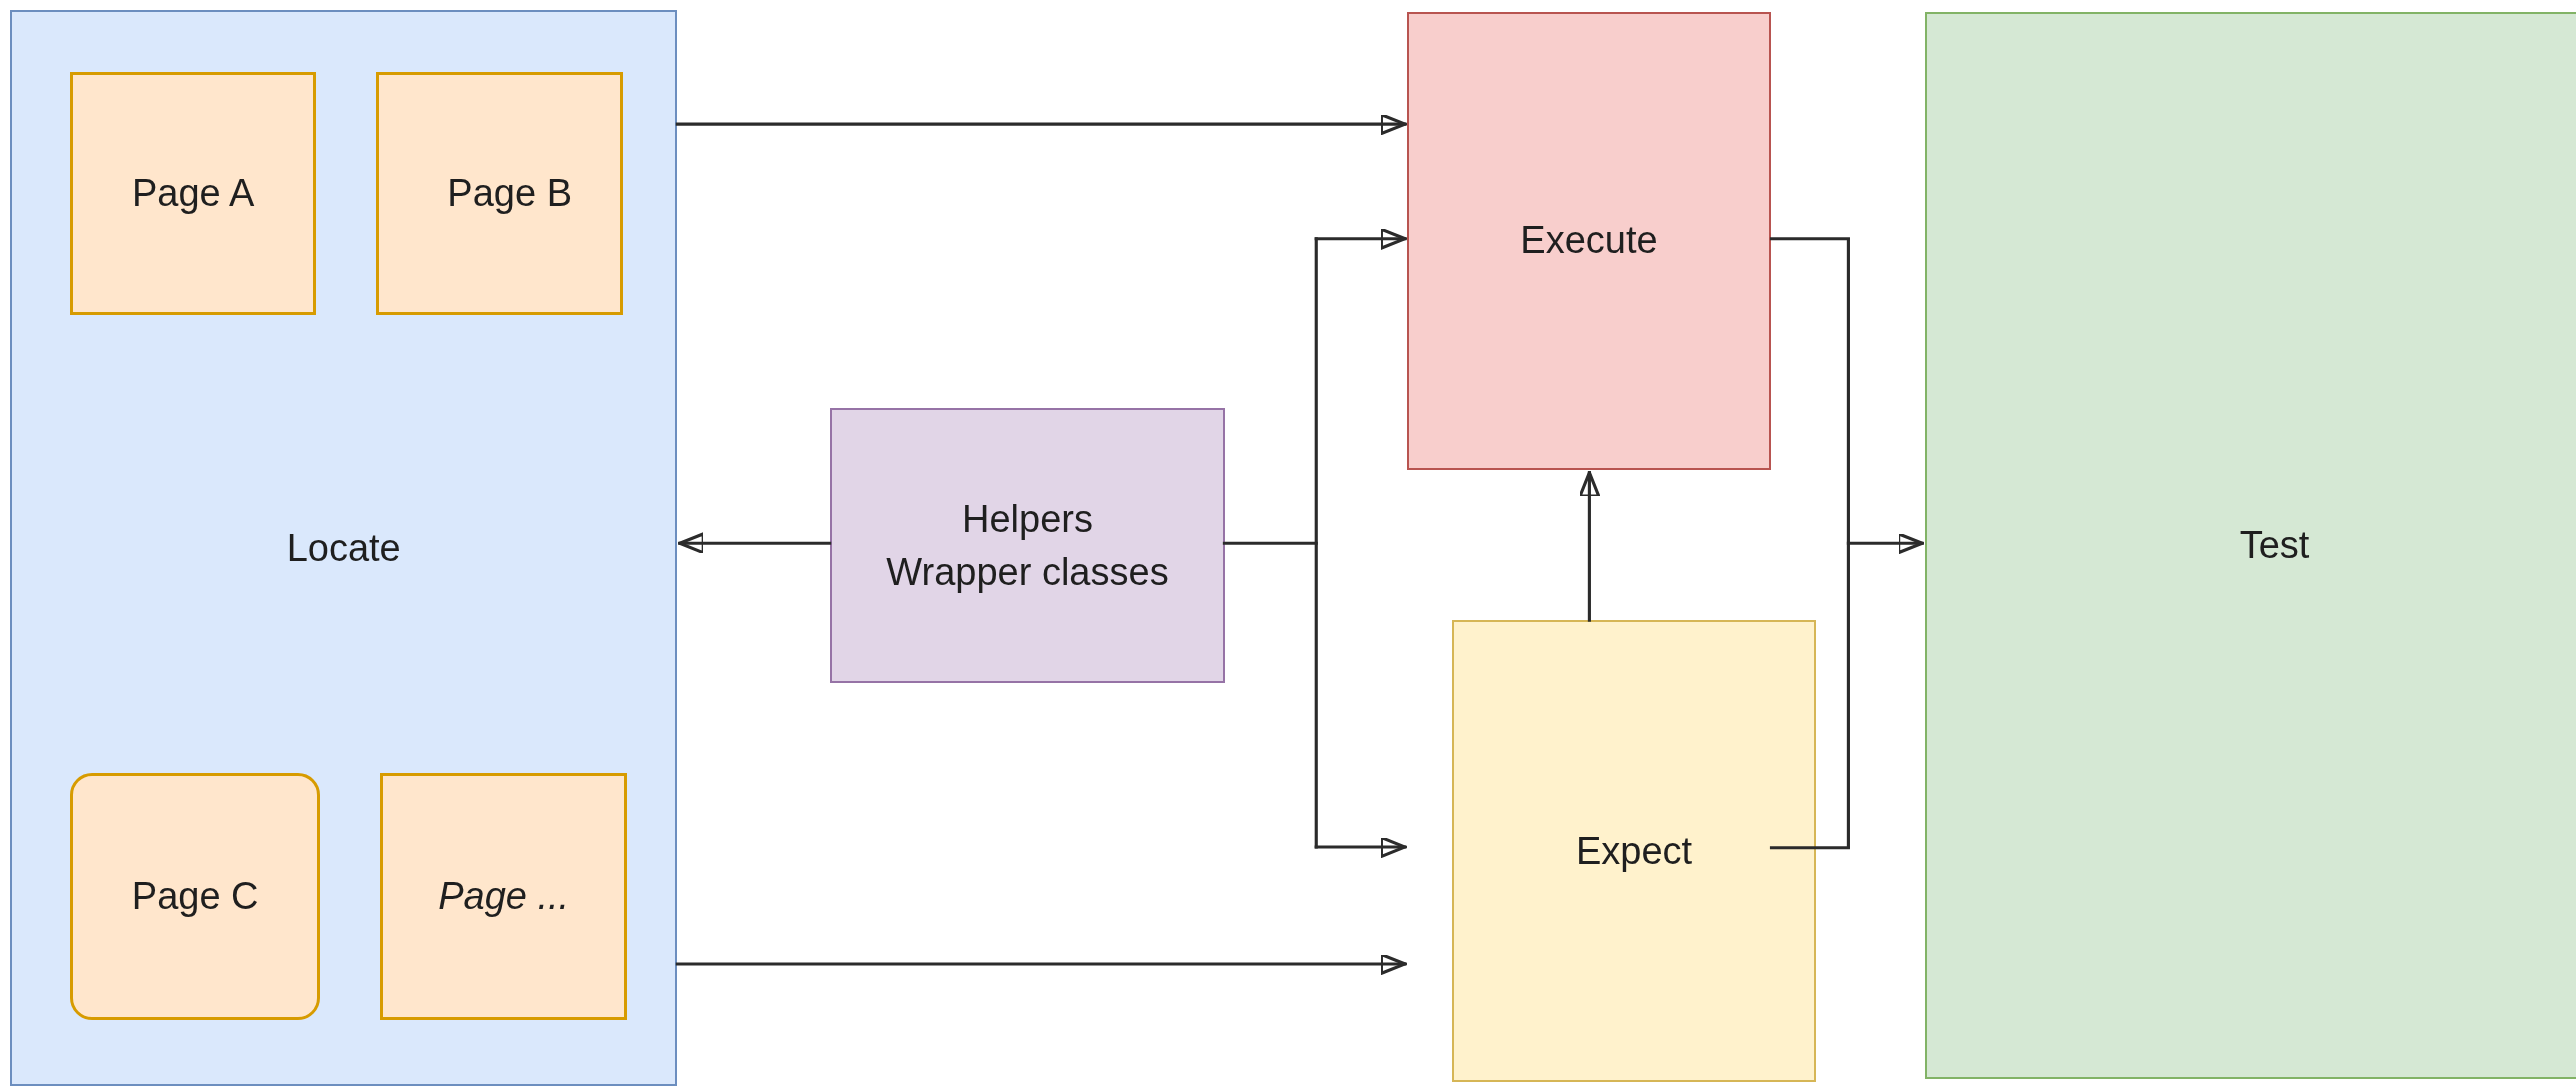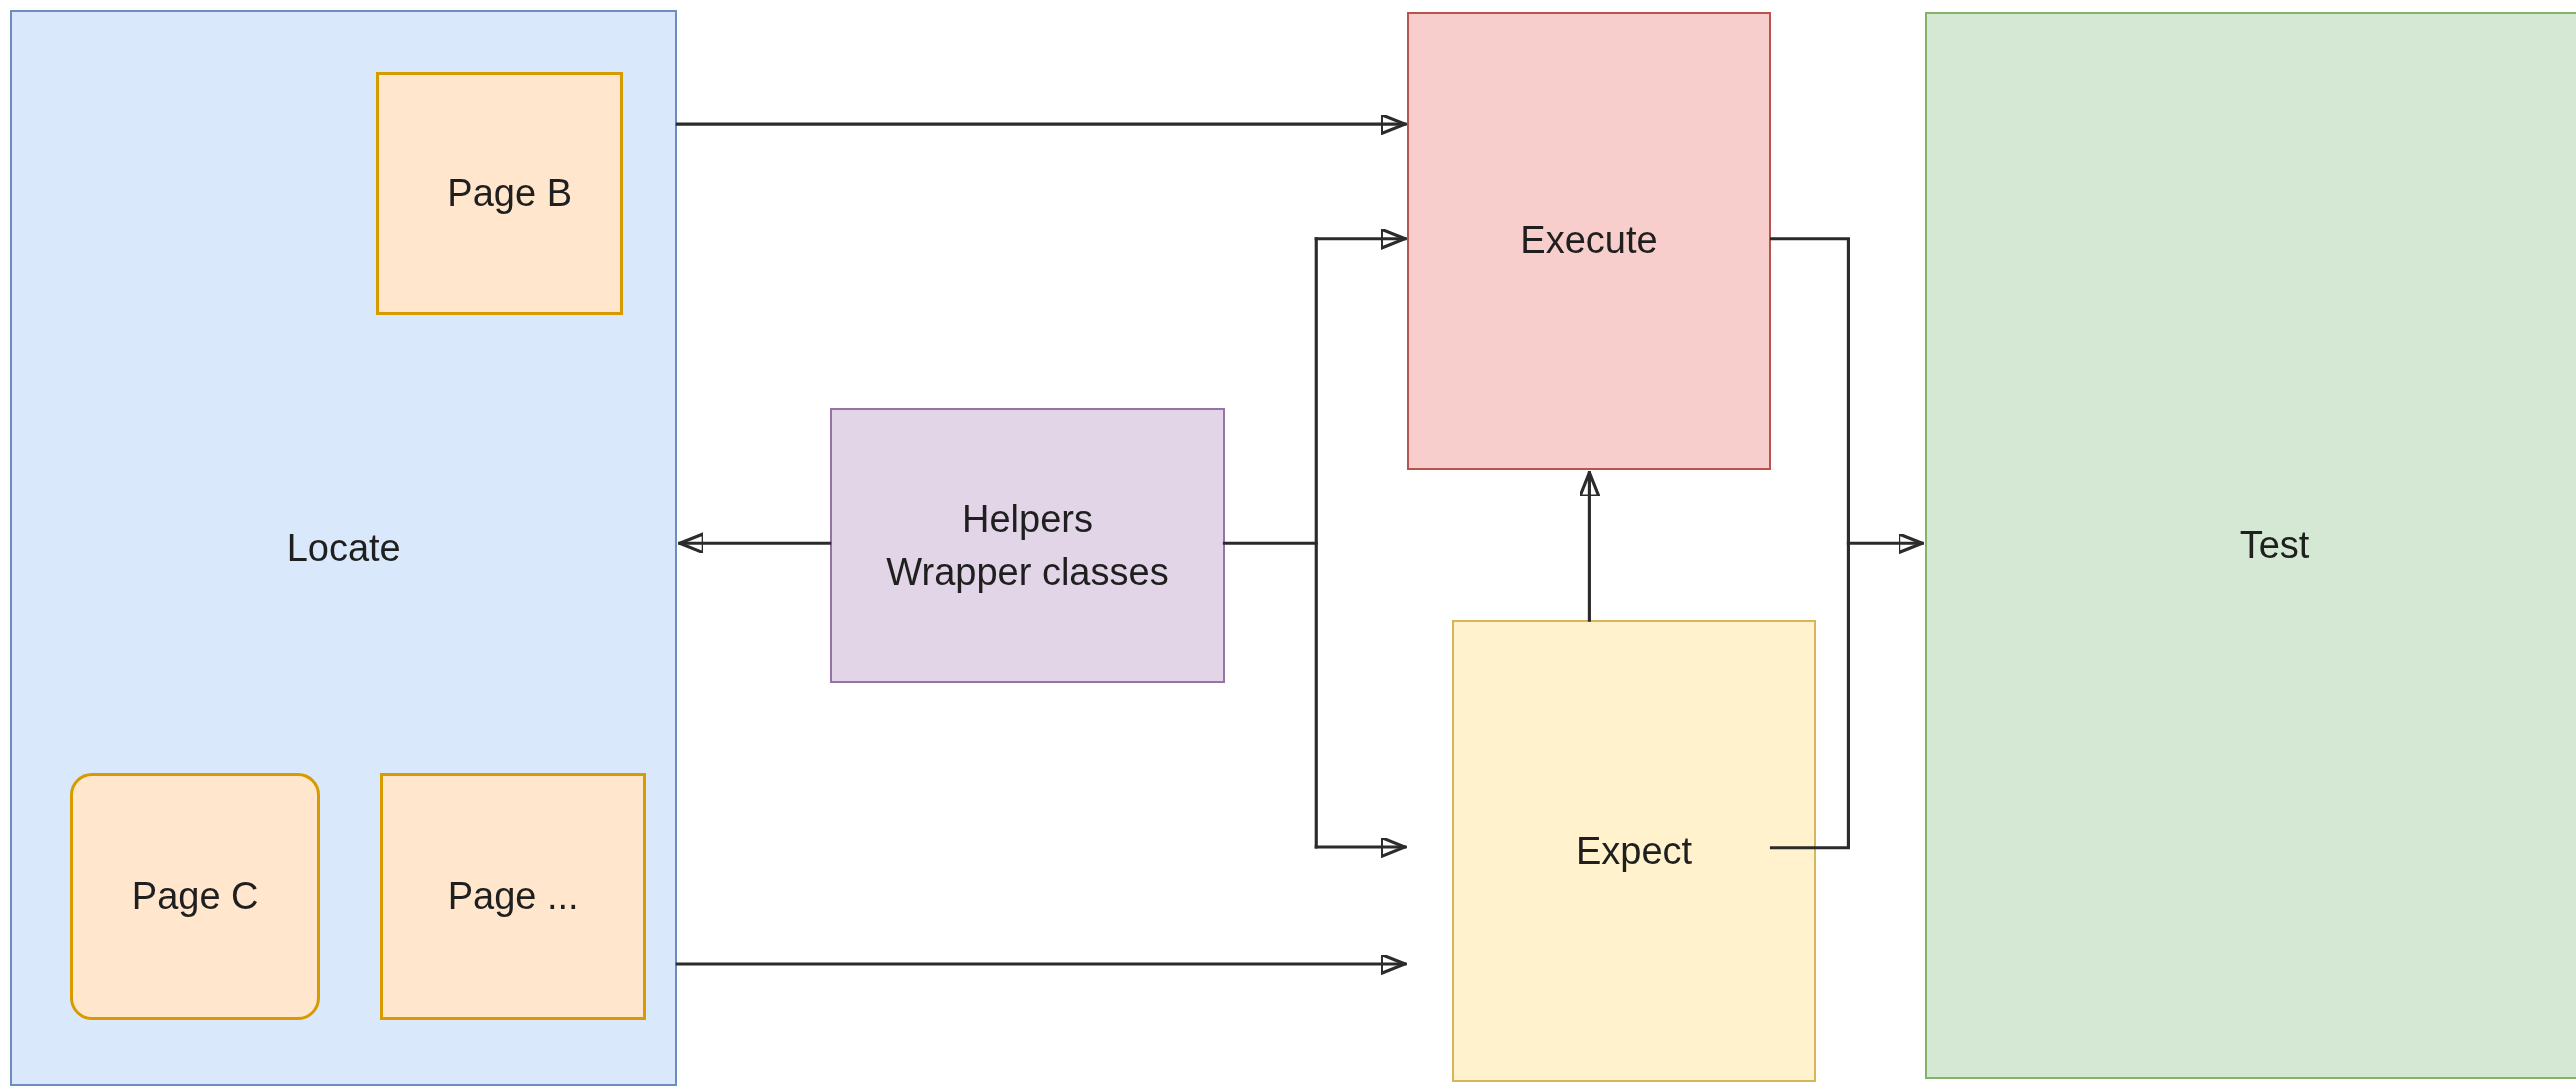--- a/index.html
+++ b/index.html
@@ -32,21 +32,21 @@
     background: #ffe6cc;
     border: 3.1px solid #d79b00;
     display: flex;
     align-items: center;
     justify-content: center;
     text-align: center;
   }
   .page-a { left: 58px;  top: 60px;  width: 246px; height: 243px; }
   .page-b { left: 364px; top: 60px;  width: 247px; height: 243px; padding-left: 20px; }
   .page-c { left: 58px;  top: 761px; width: 250px; height: 247px; border-radius: 22px; }
-  .page-dots { left: 368px; top: 761px; width: 266px; height: 247px; }
+  .page-dots { left: 368px; top: 761px; width: 247px; height: 247px; font-style: italic; }
   .locate-label {
     position: absolute;
     left: 0; width: 100%;
     top: 50%;
     transform: translateY(-50%);
     text-align: center;
   }
   .node-helpers {
     left: 830px; top: 408px; width: 395px; height: 275px;
     background: #e1d5e7;
@@ -97,20 +97,23 @@
     stroke-linecap: square;
     stroke-linejoin: miter;
   }
 </style>
 </head>
 <body>
 
 <div class="canvas">
 
   <div class="node node-locate">
+    <div class="pagebox page-a">
+      <span>Page A</span>
+    </div>
     <div class="pagebox page-b">
       <span>Page B</span>
     </div>
     <div class="pagebox page-c">
       <span>Page C</span>
     </div>
     <div class="pagebox page-dots">
       <span>Page ...</span>
     </div>
     <div class="locate-label">Locate</div>

